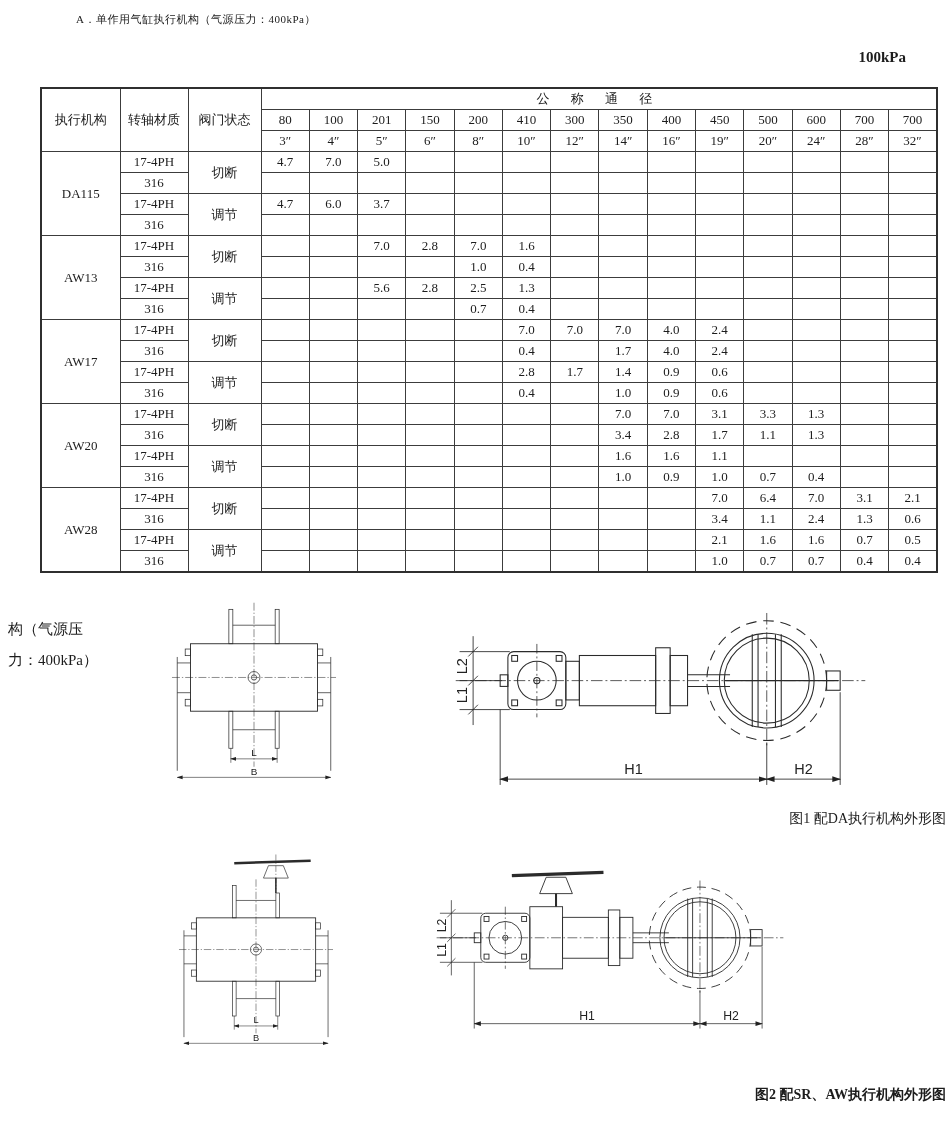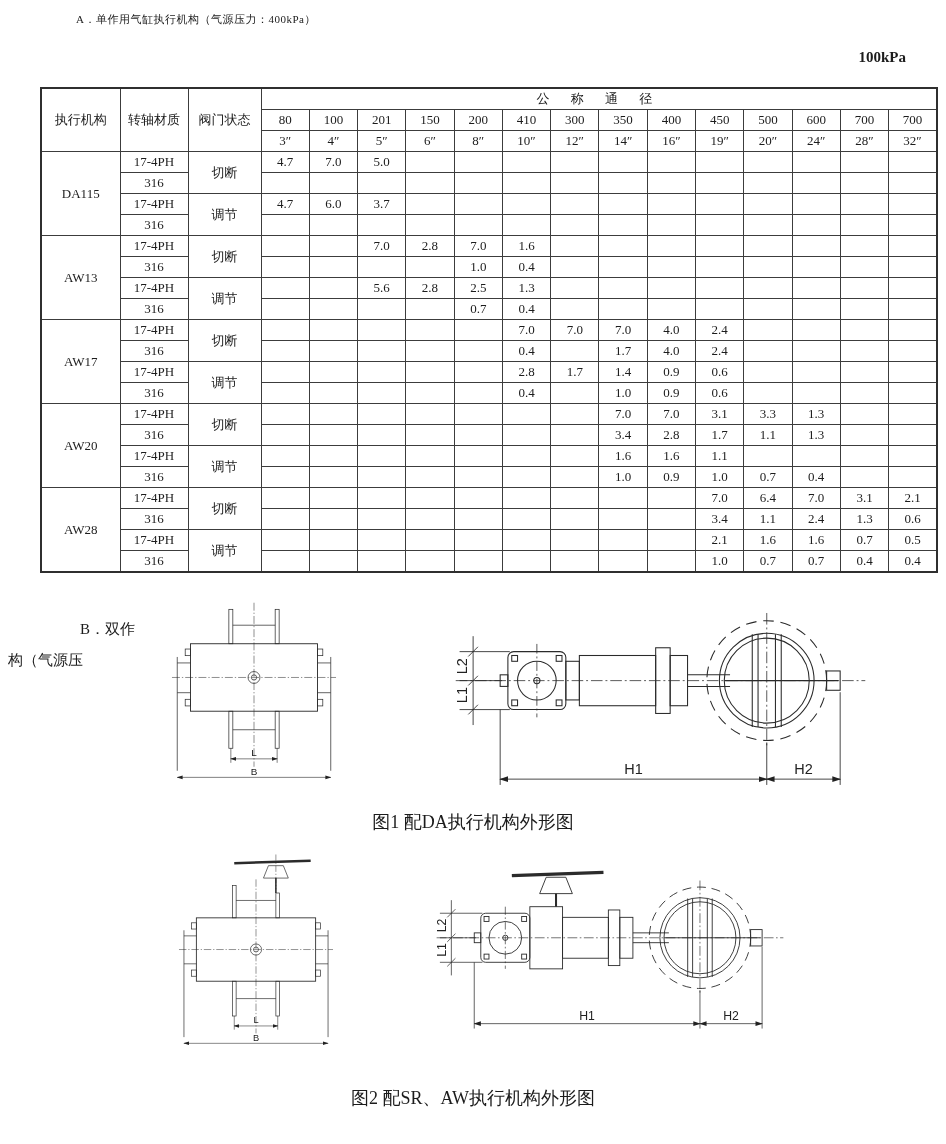--- a/index.html
+++ b/index.html
@@ -6,23 +6,23 @@
   body{width:946px;height:1144px;position:relative;font-family:"Liberation Serif","DejaVu Serif",serif;color:#1c1c1c;}
   .abs{position:absolute;}
   .title-a{left:64px;top:12px;font-size:11px;letter-spacing:.5px;margin-left:12px;}
   .kpa{top:49px;right:40px;font-weight:bold;font-size:15px;}
   table.spec{position:absolute;left:40px;top:87px;width:898px;border-collapse:collapse;table-layout:fixed;border:2px solid #2f2f2f;}
   table.spec th,table.spec td{border:1px solid #3c3c3c;text-align:center;padding:0;height:20px;line-height:20px;font-size:13px;font-weight:normal;overflow:hidden;white-space:nowrap;}
   th.dn{letter-spacing:9px;font-size:13.5px;}
   td.actuator{font-size:13.5px;}
   .section-b{left:8px;top:614px;width:152px;font-size:15px;line-height:31px;}
   .section-b .l1{padding-left:72px;}
-  .caption{left:0;width:946px;text-align:center;font-size:18px;}
+  .caption{left:0;width:946px;text-align:right;font-size:14px;}
   .cap1{top:810px;}
-  .cap2{top:1086px;}
+  .cap2{top:1086px;font-weight:bold;}
   svg.fig{position:absolute;overflow:visible;}
   svg.fig text{font-family:"Liberation Sans","DejaVu Sans",sans-serif;font-size:15px;fill:#222;}
 </style>
 </head>
 <body>
 
 <div>
 
   <div class="abs title-a">A．单作用气缸执行机构（气源压力：400kPa）</div>
   <div class="abs kpa">100kPa</div>
@@ -440,22 +440,22 @@
           <td>1.0</td>
           <td>0.7</td>
           <td>0.7</td>
           <td>0.4</td>
           <td>0.4</td>
         </tr>
       </tbody>
   </table>
 
   <div class="abs section-b">
-    <div class="l1">B．双作</div>
     <div>构（气源压</div>
+    <div>力：400kPa）</div>
   </div>
 
   <svg class="fig" style="left:168px;top:600px;width:172px;height:192px" viewBox="0 0 260 290">
     <defs>
         <marker id="m1" viewBox="0 0 10 10" refX="9" refY="5" markerWidth="10" markerHeight="10" orient="auto-start-reverse">
           <path d="M0,1.8 L10,5 L0,8.2 z" fill="#222"></path>
         </marker>
       </defs>
     <g stroke="#2b2b2b" fill="none" stroke-width="1.1">
       <line x1="130" y1="4" x2="130" y2="252" stroke-dasharray="12 3 2 3" stroke-width=".8"></line>

